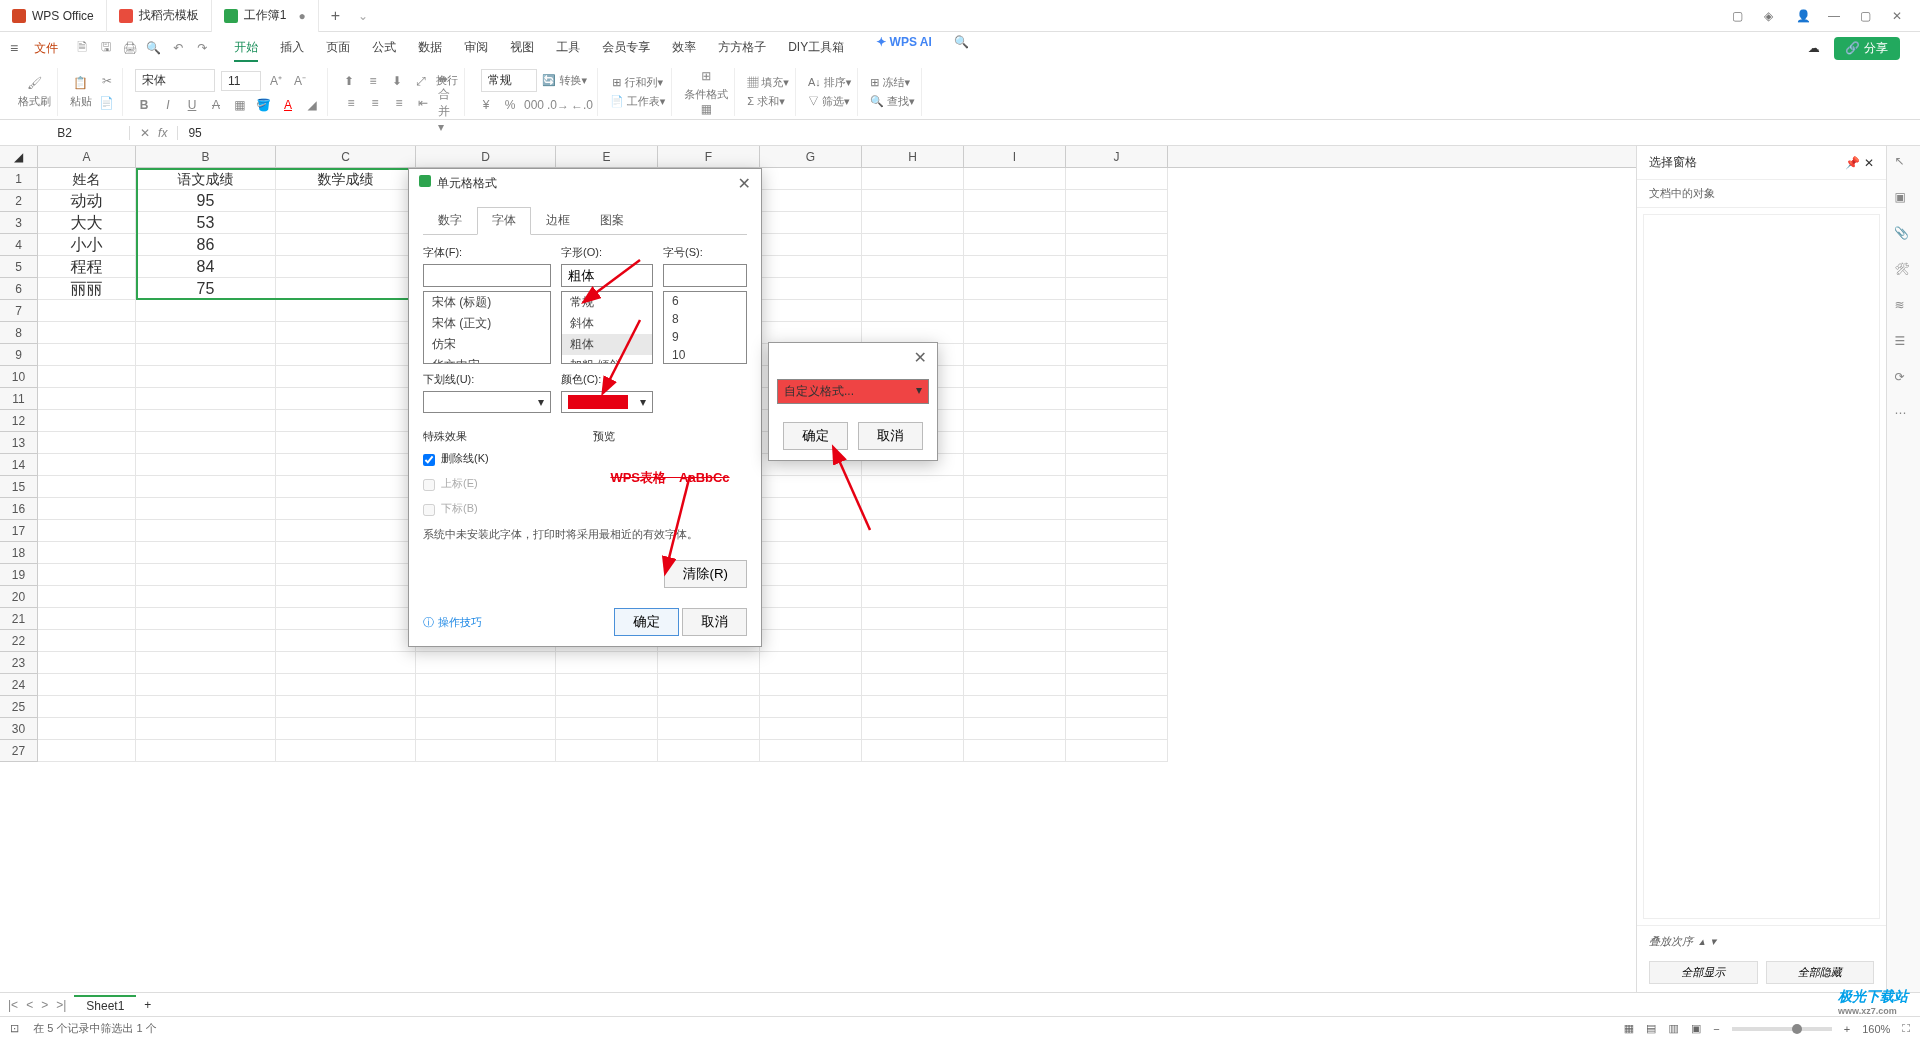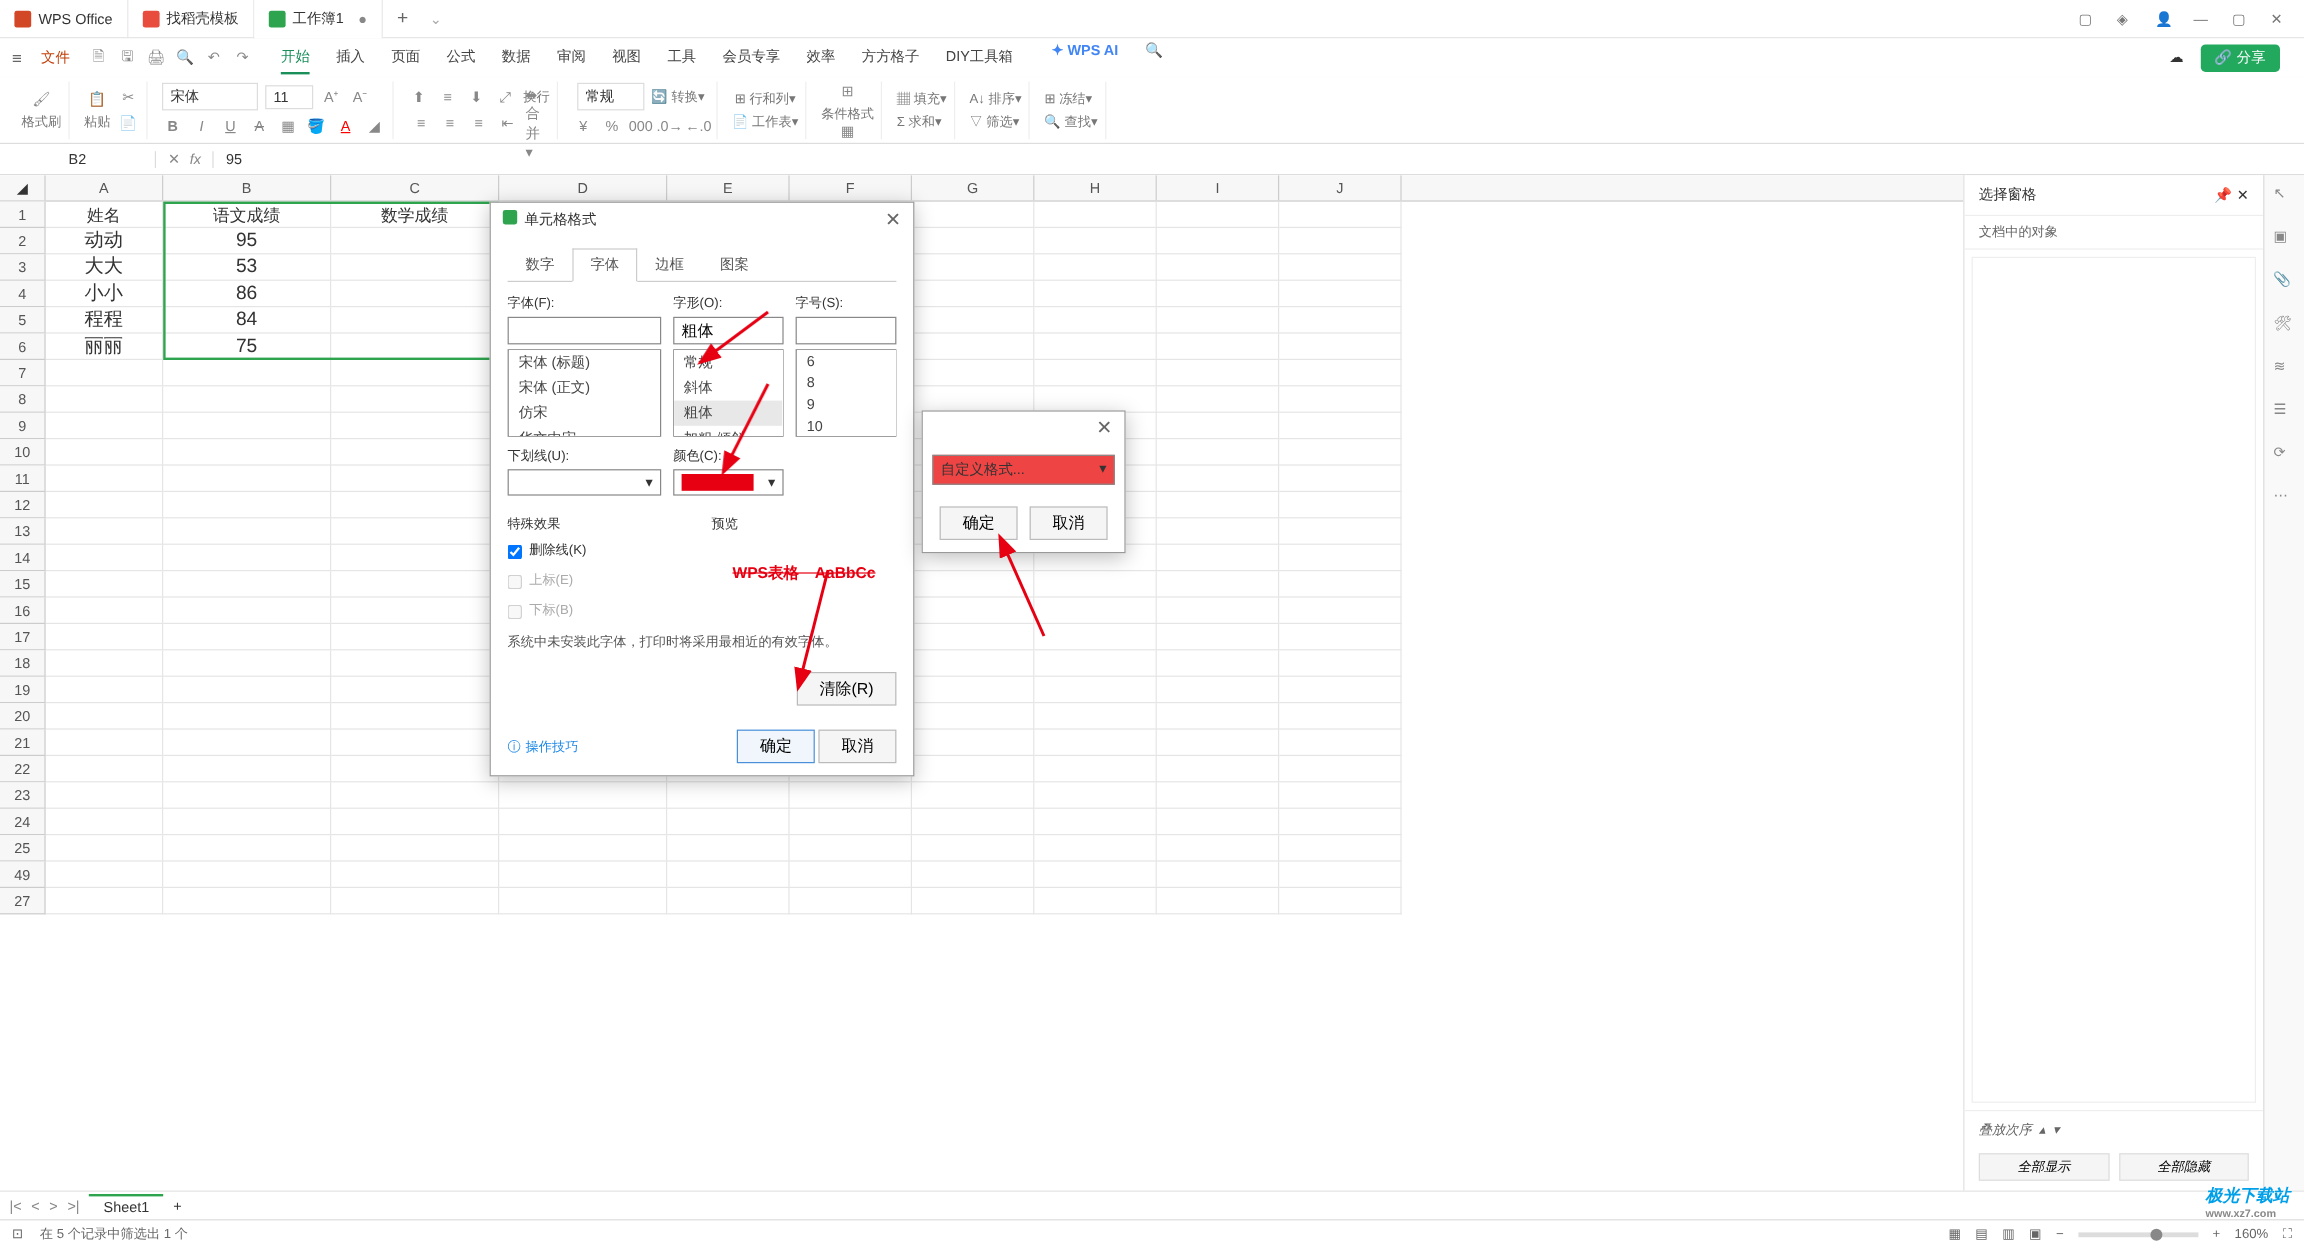--- a/index.html
+++ b/index.html
@@ -636,21 +636,21 @@
           <div class="cell col-w-c"></div>
           <div class="cell col-w-d"></div>
           <div class="cell col-w-std"></div>
           <div class="cell col-w-std"></div>
           <div class="cell col-w-std"></div>
           <div class="cell col-w-std"></div>
           <div class="cell col-w-std"></div>
           <div class="cell col-w-std"></div>
         </div>
         <div class="row">
-          <div class="row-h">49</div>
+          <div class="row-h">30</div>
           <div class="cell col-w-a"></div>
           <div class="cell col-w-b"></div>
           <div class="cell col-w-c"></div>
           <div class="cell col-w-d"></div>
           <div class="cell col-w-std"></div>
           <div class="cell col-w-std"></div>
           <div class="cell col-w-std"></div>
           <div class="cell col-w-std"></div>
           <div class="cell col-w-std"></div>
           <div class="cell col-w-std"></div>

